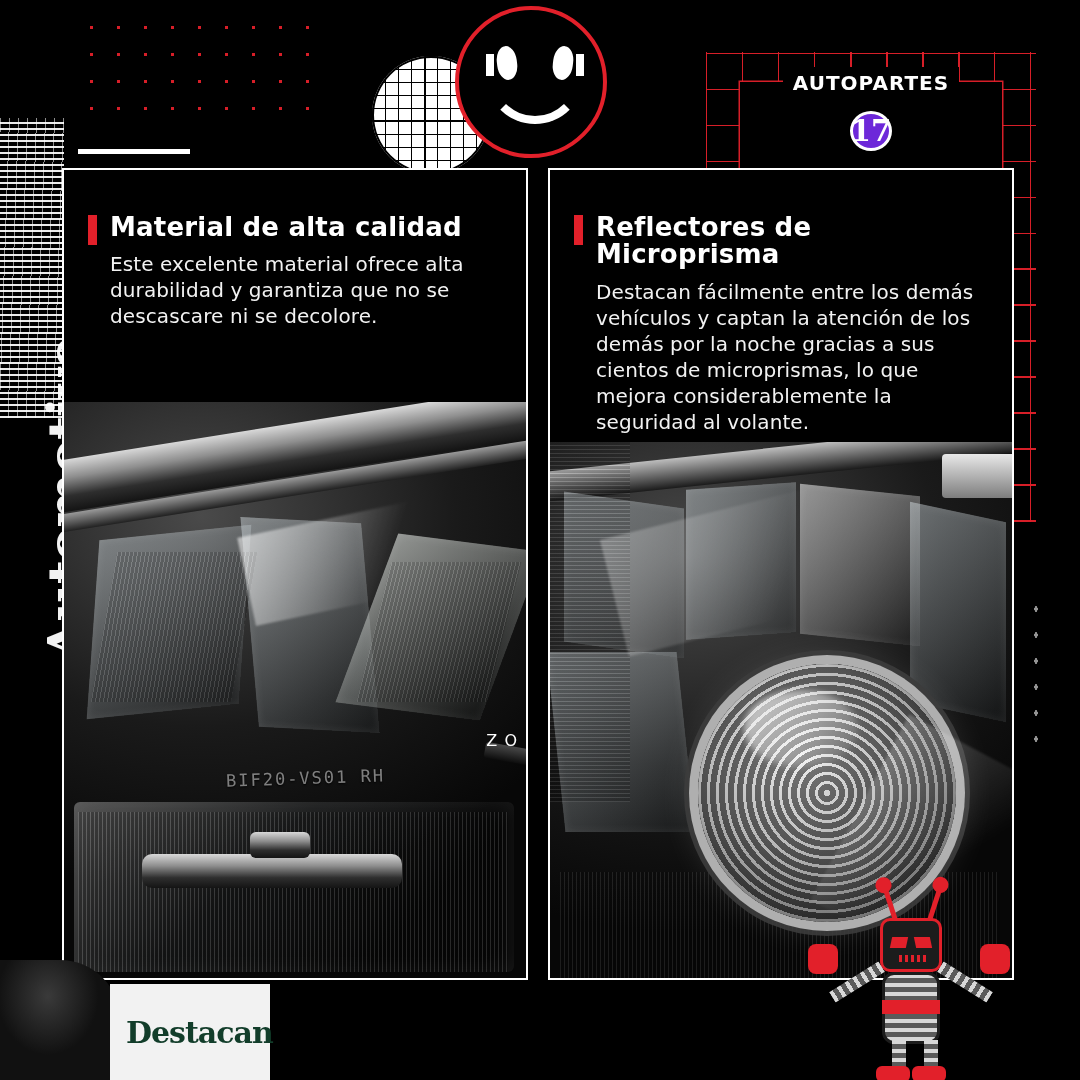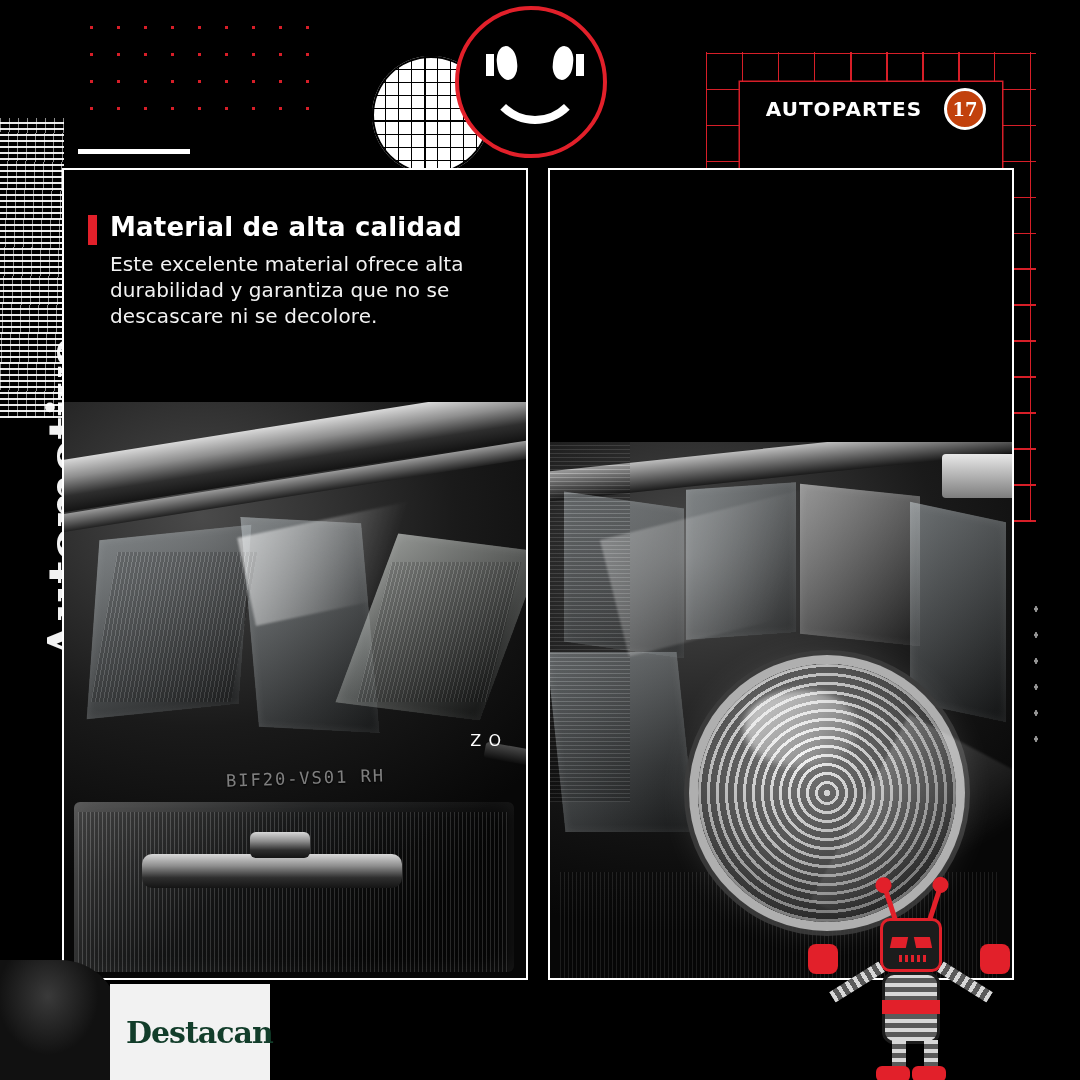--- a/index.html
+++ b/index.html
@@ -112,38 +112,39 @@
     left: 34px; top: 30px; right: 34px; bottom: 120px;
     background: #000;
     box-shadow: 0 0 0 1.5px rgba(226,32,42,.95);
   }
   .brandbar {
     position: absolute;
     left: 706px; top: 80px;
     width: 330px; height: 58px;
     display: flex; align-items: center; justify-content: center;
     gap: 12px;
+    flex-direction: column;
   }
   .brandbar .bname {
     font-family: "DejaVu Sans", sans-serif;
     font-weight: 700;
     font-size: 20px;
     letter-spacing: 1px;
     color: #fff;
     background: #000;
     padding: 4px 10px;
   }
   .brandbar .bnum {
     width: 42px; height: 42px;
     border-radius: 50%;
     border: 3px solid #fff;
-    background: #c2410c;
+    background: #6d28d9;
     color: #fff;
     font-family: "DejaVu Serif", serif;
-    font-size: 18px;
+    font-size: 29px;
     font-weight: 700;
     display: flex; align-items: center; justify-content: center;
   }
 
   
   .scribble {
     position: absolute;
     left: 0; top: 118px;
     width: 64px; height: 300px;
     background: repeating-linear-gradient(
@@ -501,25 +502,29 @@
 
       <div class="code-text" style="left:162px; top:366px; transform:rotate(-2deg);">BIF20-VS01 RH</div>
 
       <div class="hl-glass" style="left:10px; top:400px; width:440px; height:170px;"></div>
       <div class="ridges" style="left:14px; top:410px; width:430px; height:160px; opacity:.75;"></div>
       <div class="chrome-bar" style="left:78px; top:452px; width:260px; height:34px; border-radius:10px;"></div>
       <div class="chrome-bar" style="left:186px; top:430px; width:60px; height:26px; border-radius:6px;"></div>
 
       <div class="chrome-bar" style="left:420px; top:350px; width:120px; height:16px; transform:rotate(10deg); background:linear-gradient(180deg,#4a4a4a,#0d0d0d);"></div>
 
-      <div class="side-letters" style="right:24px; top:326px;">Z O</div>
+      <div class="side-letters" style="right:8px; top:326px;">Z O</div>
     </div>
   </div>
 
   <div class="panel panel-right">
+    <div class="panel-head">
+      <div class="panel-title">Reflectores de Microprisma</div>
+      <div class="panel-body">Destacan fácilmente entre los demás vehículos y captan la atención de los demás por la noche gracias a sus cientos de microprismas, lo que mejora considerablemente la seguridad al volante.</div>
+    </div>
 
     <div class="photo photo-right">
       <div class="hl-body"></div>
 
       <div class="chrome-bar" style="left:-10px; top:4px; width:500px; height:30px; transform:rotate(-6deg); background:linear-gradient(180deg,#bdbdbd,#1a1a1a);"></div>
 
       <div class="facet" style="left:14px; top:58px; width:120px; height:150px; transform:skewY(8deg);"></div>
       <div class="facet" style="left:136px; top:44px; width:110px; height:150px; transform:skewY(-4deg);"></div>
       <div class="facet" style="left:250px; top:48px; width:120px; height:150px; transform:skewY(6deg); background:linear-gradient(135deg,rgba(245,245,245,.52),rgba(40,40,40,.10));"></div>
       <div class="facet" style="left:360px; top:70px; width:96px; height:200px; transform:skewY(12deg);"></div>

